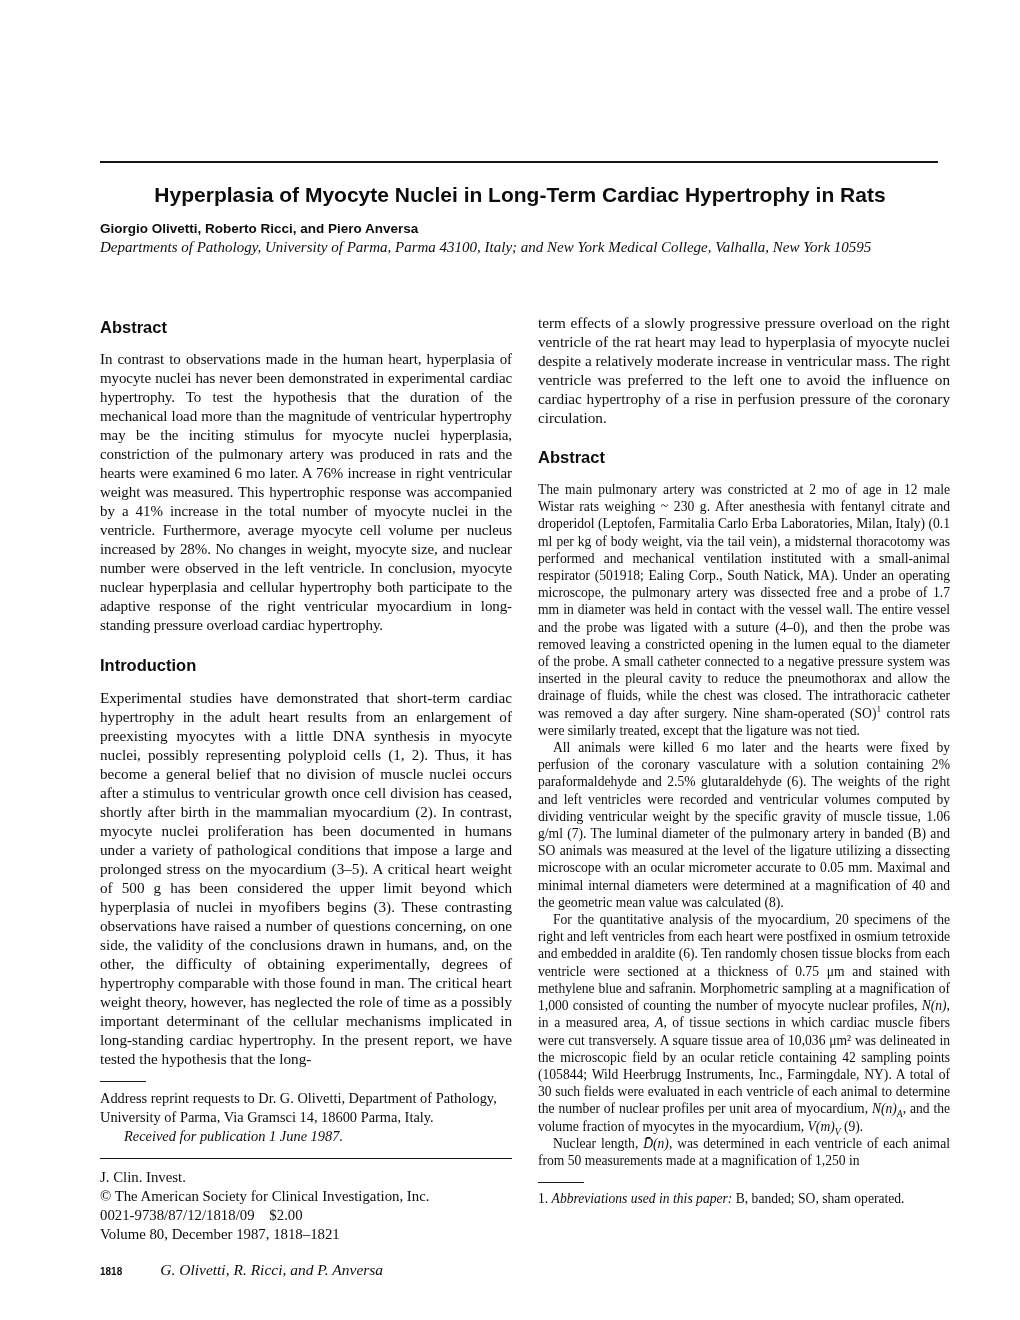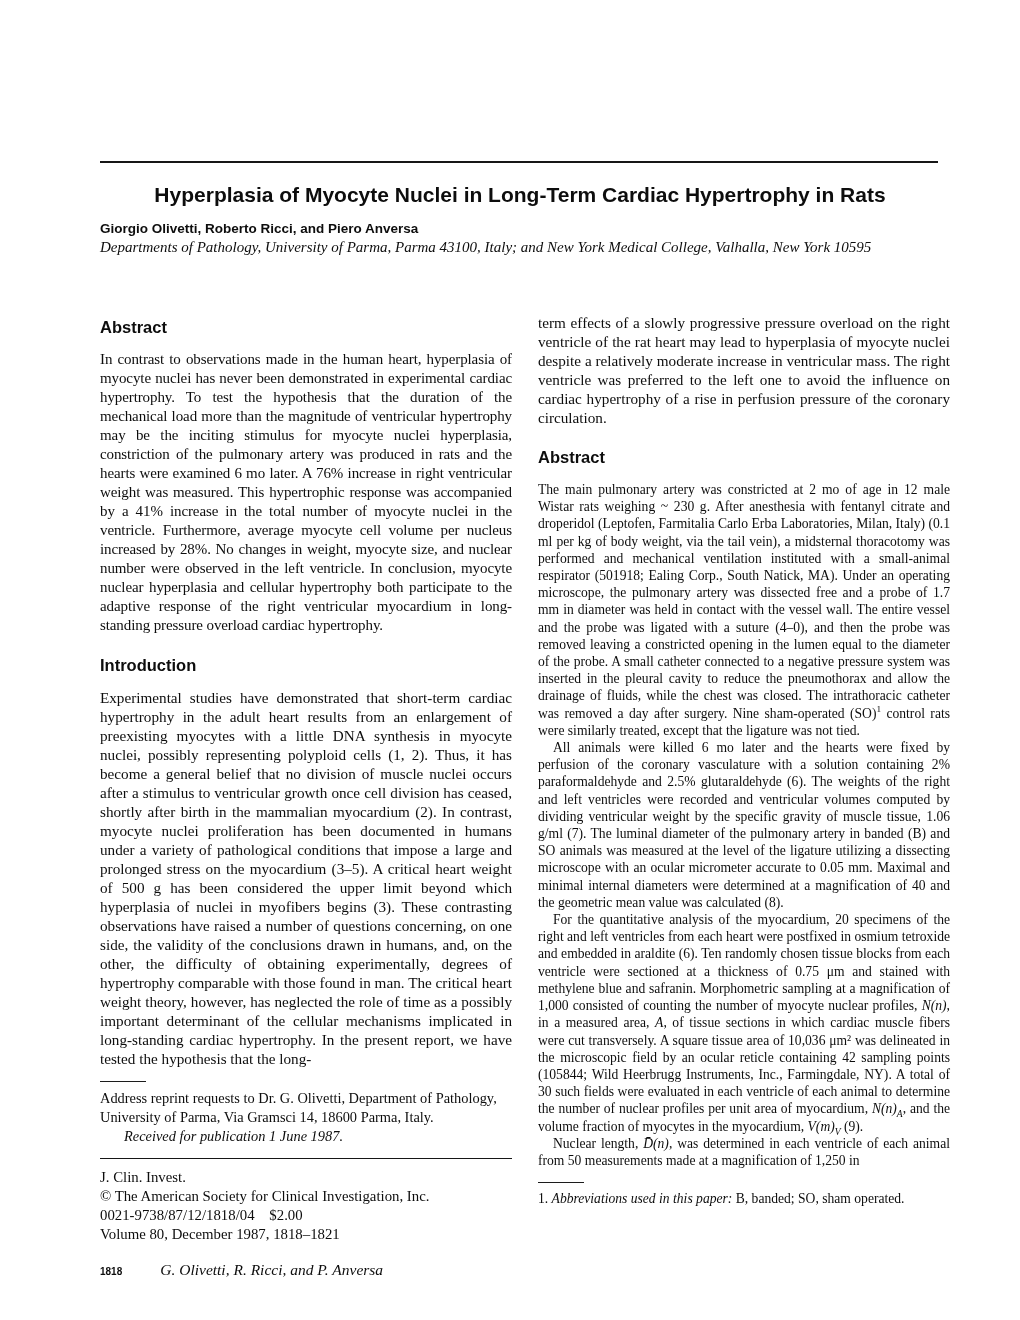--- a/index.html
+++ b/index.html
@@ -100,21 +100,21 @@
     <p class="body-text">Experimental studies have demonstrated that short-term cardiac hypertrophy in the adult heart results from an enlargement of preexisting myocytes with a little DNA synthesis in myocyte nuclei, possibly representing polyploid cells (1, 2). Thus, it has become a general belief that no division of muscle nuclei occurs after a stimulus to ventricular growth once cell division has ceased, shortly after birth in the mammalian myocardium (2). In contrast, myocyte nuclei proliferation has been documented in humans under a variety of pathological conditions that impose a large and prolonged stress on the myocardium (3–5). A critical heart weight of 500 g has been considered the upper limit beyond which hyperplasia of nuclei in myofibers begins (3). These contrasting observations have raised a number of questions concerning, on one side, the validity of the conclusions drawn in humans, and, on the other, the difficulty of obtaining experimentally, degrees of hypertrophy comparable with those found in man. The critical heart weight theory, however, has neglected the role of time as a possibly important determinant of the cellular mechanisms implicated in long-standing cardiac hypertrophy. In the present report, we have tested the hypothesis that the long-</p>
 
     <div class="fn-block">
       <div class="fn-rule"></div>
       <p class="fn-text">Address reprint requests to Dr. G. Olivetti, Department of Pathology, University of Parma, Via Gramsci 14, 18600 Parma, Italy.</p>
       <p class="received">Received for publication 1 June 1987.</p>
       <div class="journal-divider"></div>
       <div class="journal-block">
         <p>J. Clin. Invest.</p>
         <p>© The American Society for Clinical Investigation, Inc.</p>
-        <p>0021-9738/87/12/1818/04 $2.00</p>
+        <p>0021-9738/87/12/1818/09 $2.00</p>
         <p>Volume 80, December 1987, 1818–1821</p>
       </div>
       <div class="footer-line">
         <span class="page-num">1818</span><span class="footer-authors">G. Olivetti, R. Ricci, and P. Anversa</span>
       </div>
     </div>
   </div>
 
   <div class="col-right">
     <p class="body-text">term effects of a slowly progressive pressure overload on the right ventricle of the rat heart may lead to hyperplasia of myocyte nuclei despite a relatively moderate increase in ventricular mass. The right ventricle was preferred to the left one to avoid the influence on cardiac hypertrophy of a rise in perfusion pressure of the coronary circulation.</p>

